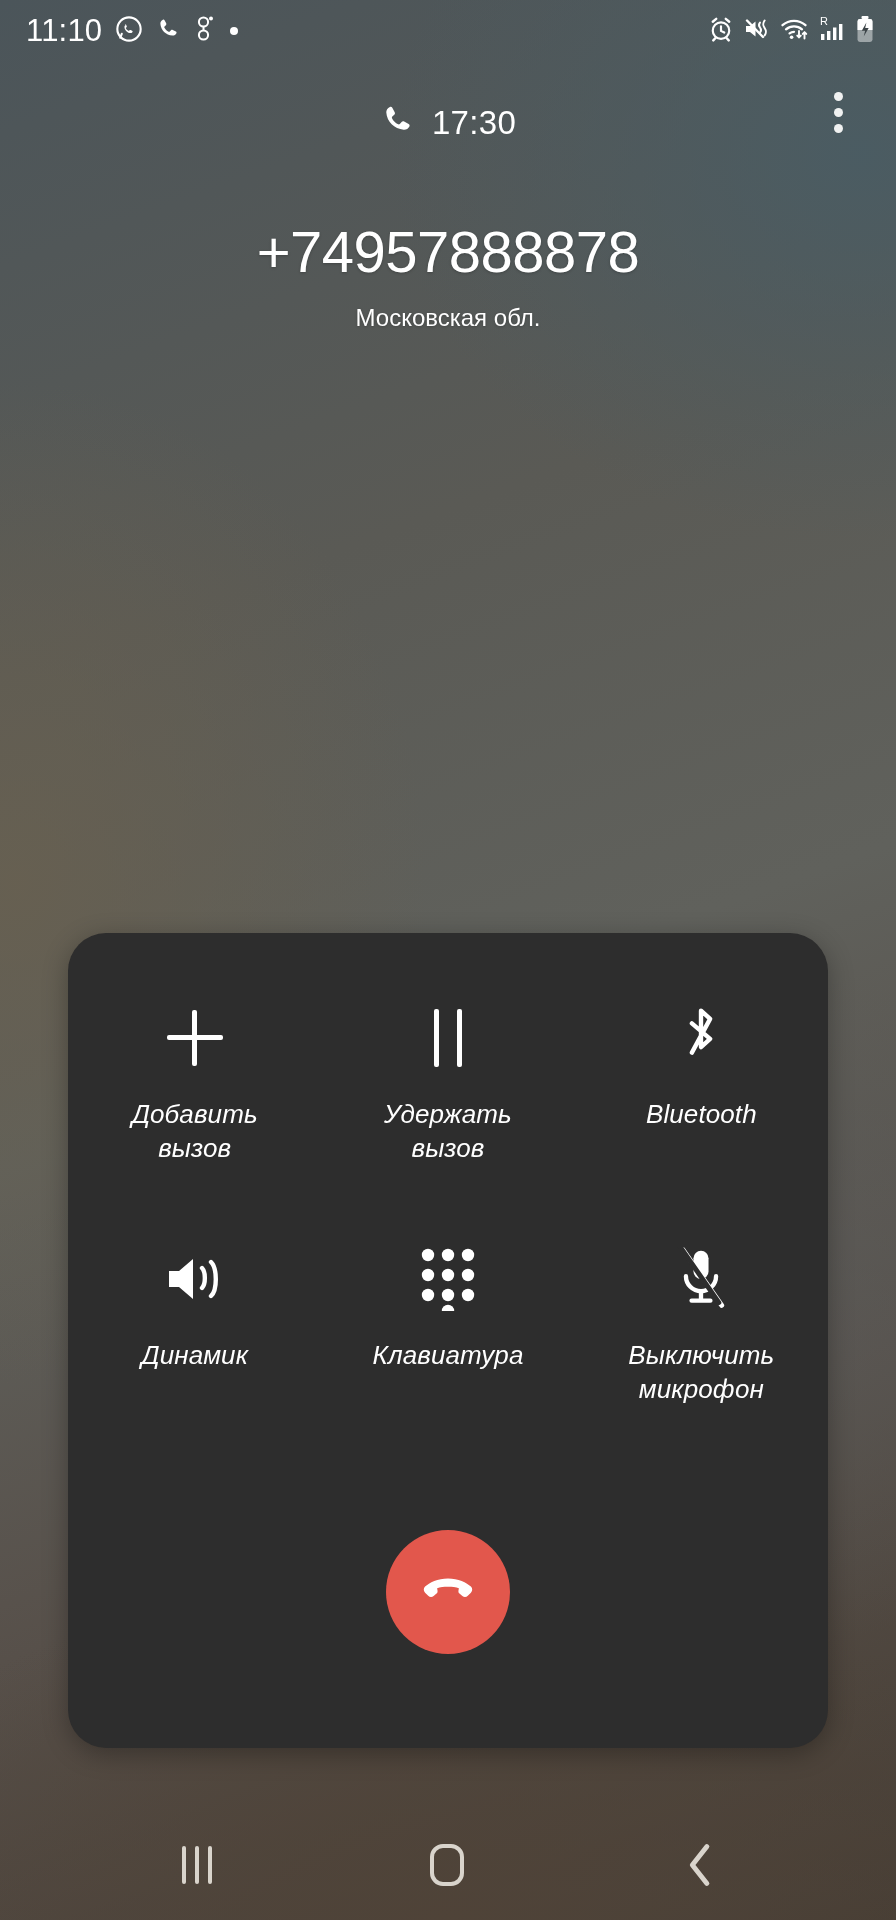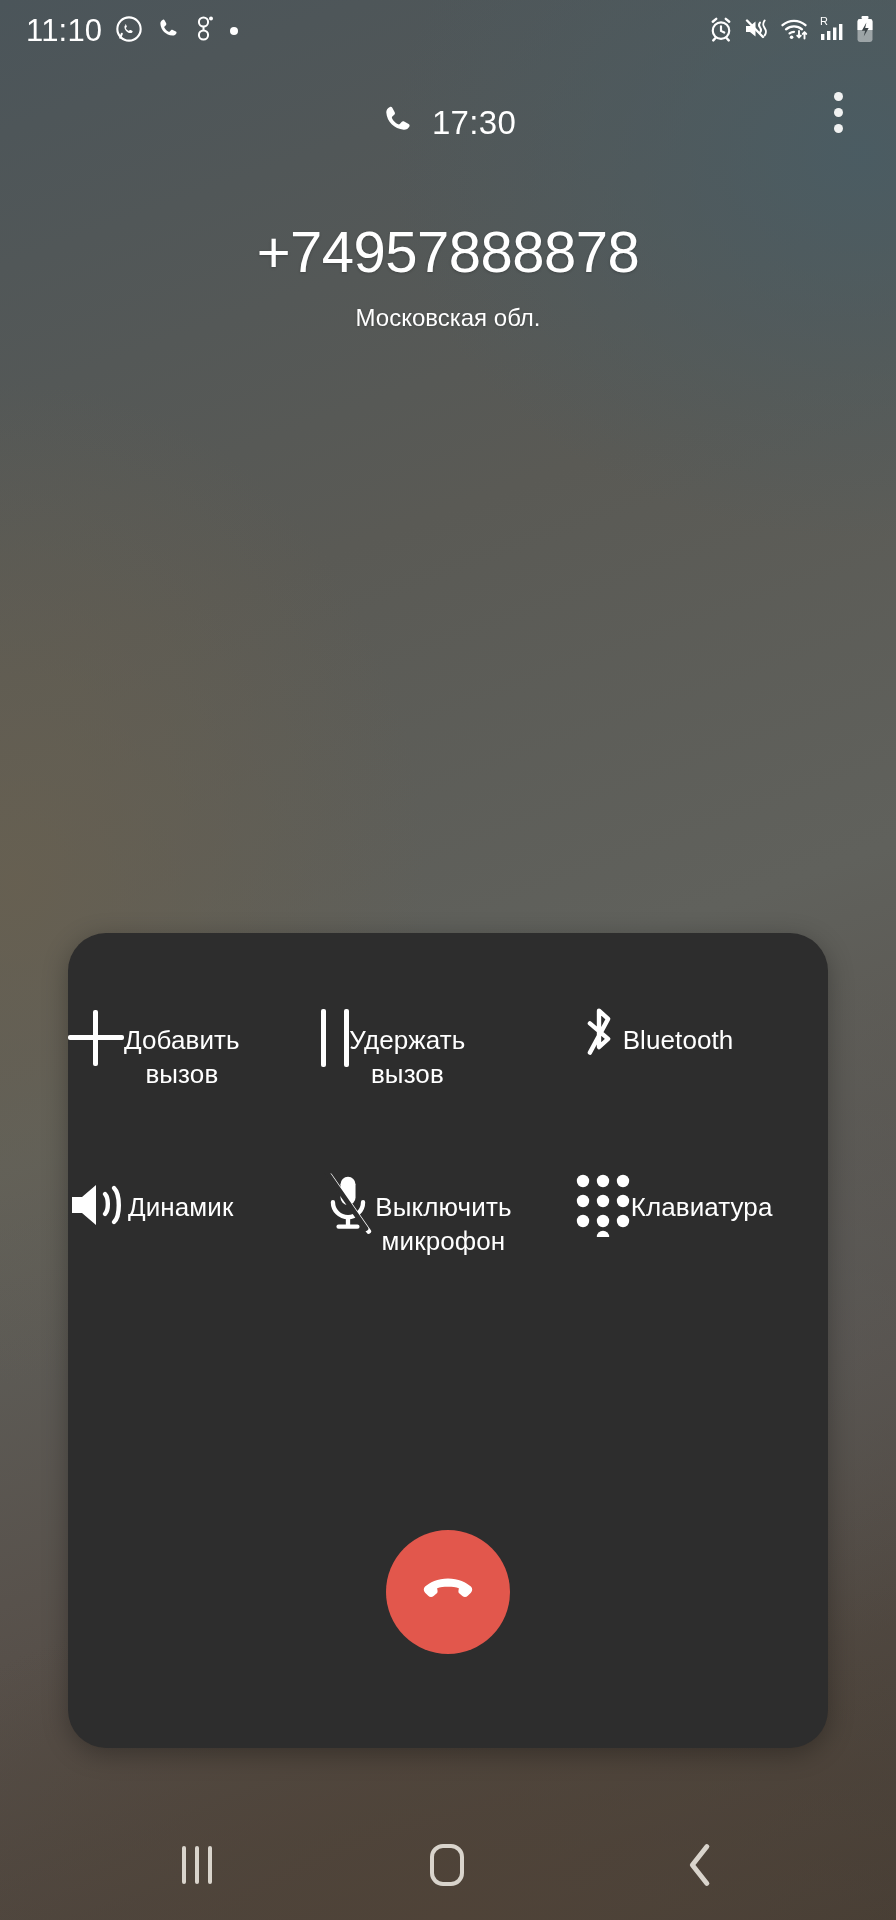--- a/index.html
+++ b/index.html
@@ -71,21 +71,21 @@
     border-radius: 38px;
     box-shadow: 0 6px 26px rgba(0,0,0,0.30);
   }
   .opt-row {
     display: flex; width: 100%;
   }
   #opt-row-1 { padding-top: 68px; }
   #opt-row-2 { padding-top: 76px; }
   .opt-cell {
     flex: 1 1 33.333%;
-    display: flex; flex-direction: row; align-items: flex-start;
+    display: flex; flex-direction: column; align-items: center; font-style: italic;
   }
   .opt-icon {
     height: 74px; display: flex; align-items: center; justify-content: center;
   }
   .opt-label {
     margin-top: 22px; color: #ffffff; font-size: 26px; line-height: 1.32;
     text-align: center; white-space: pre-line; letter-spacing: 0.1px;
   }
 
   
@@ -277,55 +277,55 @@
 
       <div class="opt-cell">
         <div class="opt-icon">
           <svg width="60" height="52" viewBox="0 0 30 26">
             <path d="M2 9h5l7-6v20l-7-6H2z" fill="#fff"></path>
             <path d="M18.5 7.5c1.9 2 1.9 8 0 10" stroke="#fff" stroke-width="2.2" fill="none" stroke-linecap="round"></path>
             <path d="M23 4.5c3.2 3.2 3.2 14 0 17" stroke="#fff" stroke-width="2.2" fill="none" stroke-linecap="round"></path>
           </svg>
         </div>
         <div class="opt-label">Динамик</div>
-      </div>
-
-      <div class="opt-cell">
-        <div class="opt-icon">
-          <svg width="54" height="64" viewBox="0 0 28 34">
-            <rect x="10" y="2" width="8" height="15" rx="4" fill="#fff"></rect>
-            <path d="M6 15.5c0 4.4 3.6 8 8 8s8-3.6 8-8" stroke="#fff" stroke-width="2.3" fill="none" stroke-linecap="round"></path>
-            <path d="M14 23.5V28" stroke="#fff" stroke-width="2.3" stroke-linecap="round"></path>
-            <path d="M9 28.5h10" stroke="#fff" stroke-width="2.3" stroke-linecap="round"></path>
-            <path d="M4.5 1.5L25 31" stroke="#fff" stroke-width="2.6" stroke-linecap="round"></path>
-            <path d="M3 0L23.5 29.5" stroke="#2d2d2d" stroke-width="2.6" stroke-linecap="round"></path>
-          </svg>
-        </div>
-        <div class="opt-label">Выключить
-микрофон</div>
       </div>
 
       <div class="opt-cell">
         <div class="opt-icon">
           <svg width="56" height="64" viewBox="0 0 28 32">
             <circle cx="4" cy="4" r="3.1" fill="#fff"></circle>
             <circle cx="14" cy="4" r="3.1" fill="#fff"></circle>
             <circle cx="24" cy="4" r="3.1" fill="#fff"></circle>
             <circle cx="4" cy="14" r="3.1" fill="#fff"></circle>
             <circle cx="14" cy="14" r="3.1" fill="#fff"></circle>
             <circle cx="24" cy="14" r="3.1" fill="#fff"></circle>
             <circle cx="4" cy="24" r="3.1" fill="#fff"></circle>
             <circle cx="14" cy="24" r="3.1" fill="#fff"></circle>
             <circle cx="24" cy="24" r="3.1" fill="#fff"></circle>
             <circle cx="14" cy="32" r="3.1" fill="#fff"></circle>
           </svg>
         </div>
         <div class="opt-label">Клавиатура</div>
       </div>
 
+      <div class="opt-cell">
+        <div class="opt-icon">
+          <svg width="54" height="64" viewBox="0 0 28 34">
+            <rect x="10" y="2" width="8" height="15" rx="4" fill="#fff"></rect>
+            <path d="M6 15.5c0 4.4 3.6 8 8 8s8-3.6 8-8" stroke="#fff" stroke-width="2.3" fill="none" stroke-linecap="round"></path>
+            <path d="M14 23.5V28" stroke="#fff" stroke-width="2.3" stroke-linecap="round"></path>
+            <path d="M9 28.5h10" stroke="#fff" stroke-width="2.3" stroke-linecap="round"></path>
+            <path d="M4.5 1.5L25 31" stroke="#fff" stroke-width="2.6" stroke-linecap="round"></path>
+            <path d="M3 0L23.5 29.5" stroke="#2d2d2d" stroke-width="2.6" stroke-linecap="round"></path>
+          </svg>
+        </div>
+        <div class="opt-label">Выключить
+микрофон</div>
+      </div>
+
     </div>
 
     <button id="end-call-btn">
       <span>
         <svg width="66" height="66" viewBox="0 0 34 34">
           <path d="M17 10.5c-5.2 0-9.7 2.1-11.8 4.2-1 1-.8 2.4 0 3.2l1.6 1.6c.8.8 2 .8 2.8.1l1.5-1.3c.5-.4.6-1 .5-1.6l-.2-1.1c2.9-1 8.3-1 11.2 0l-.2 1.1c-.1.6 0 1.2.5 1.6l1.5 1.3c.8.7 2 .7 2.8-.1l1.6-1.6c.8-.8 1-2.2 0-3.2-2.1-2.1-6.6-4.2-11.8-4.2z" fill="#fff"></path>
         </svg>
       </span>
     </button>
 

